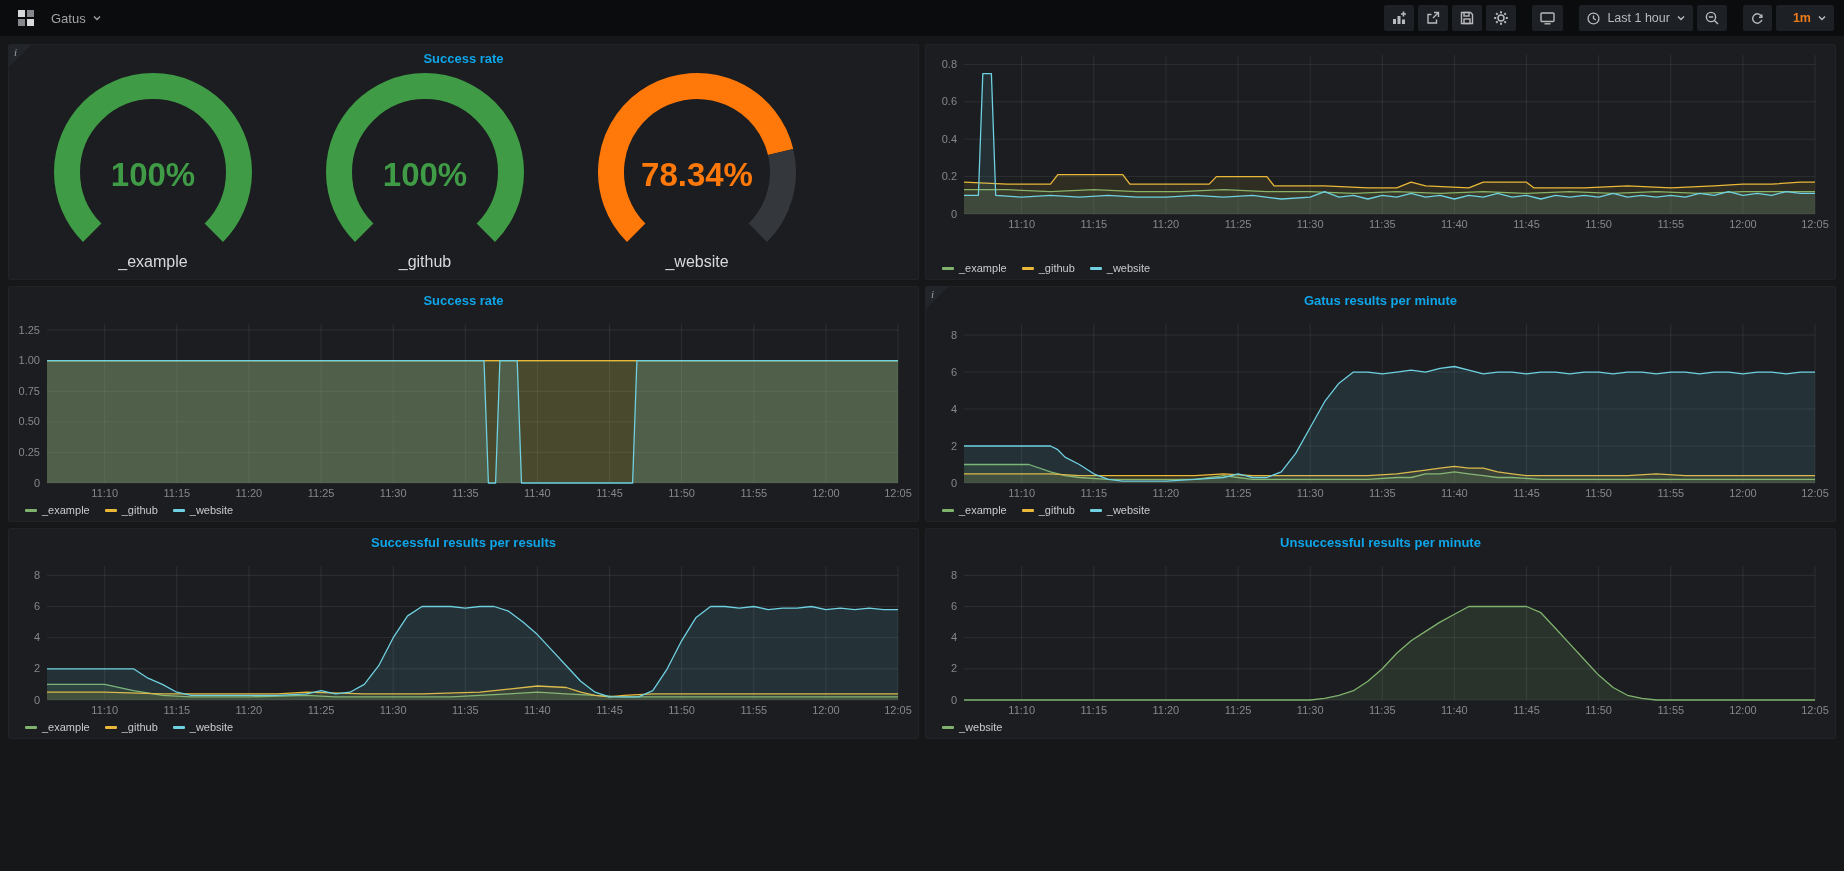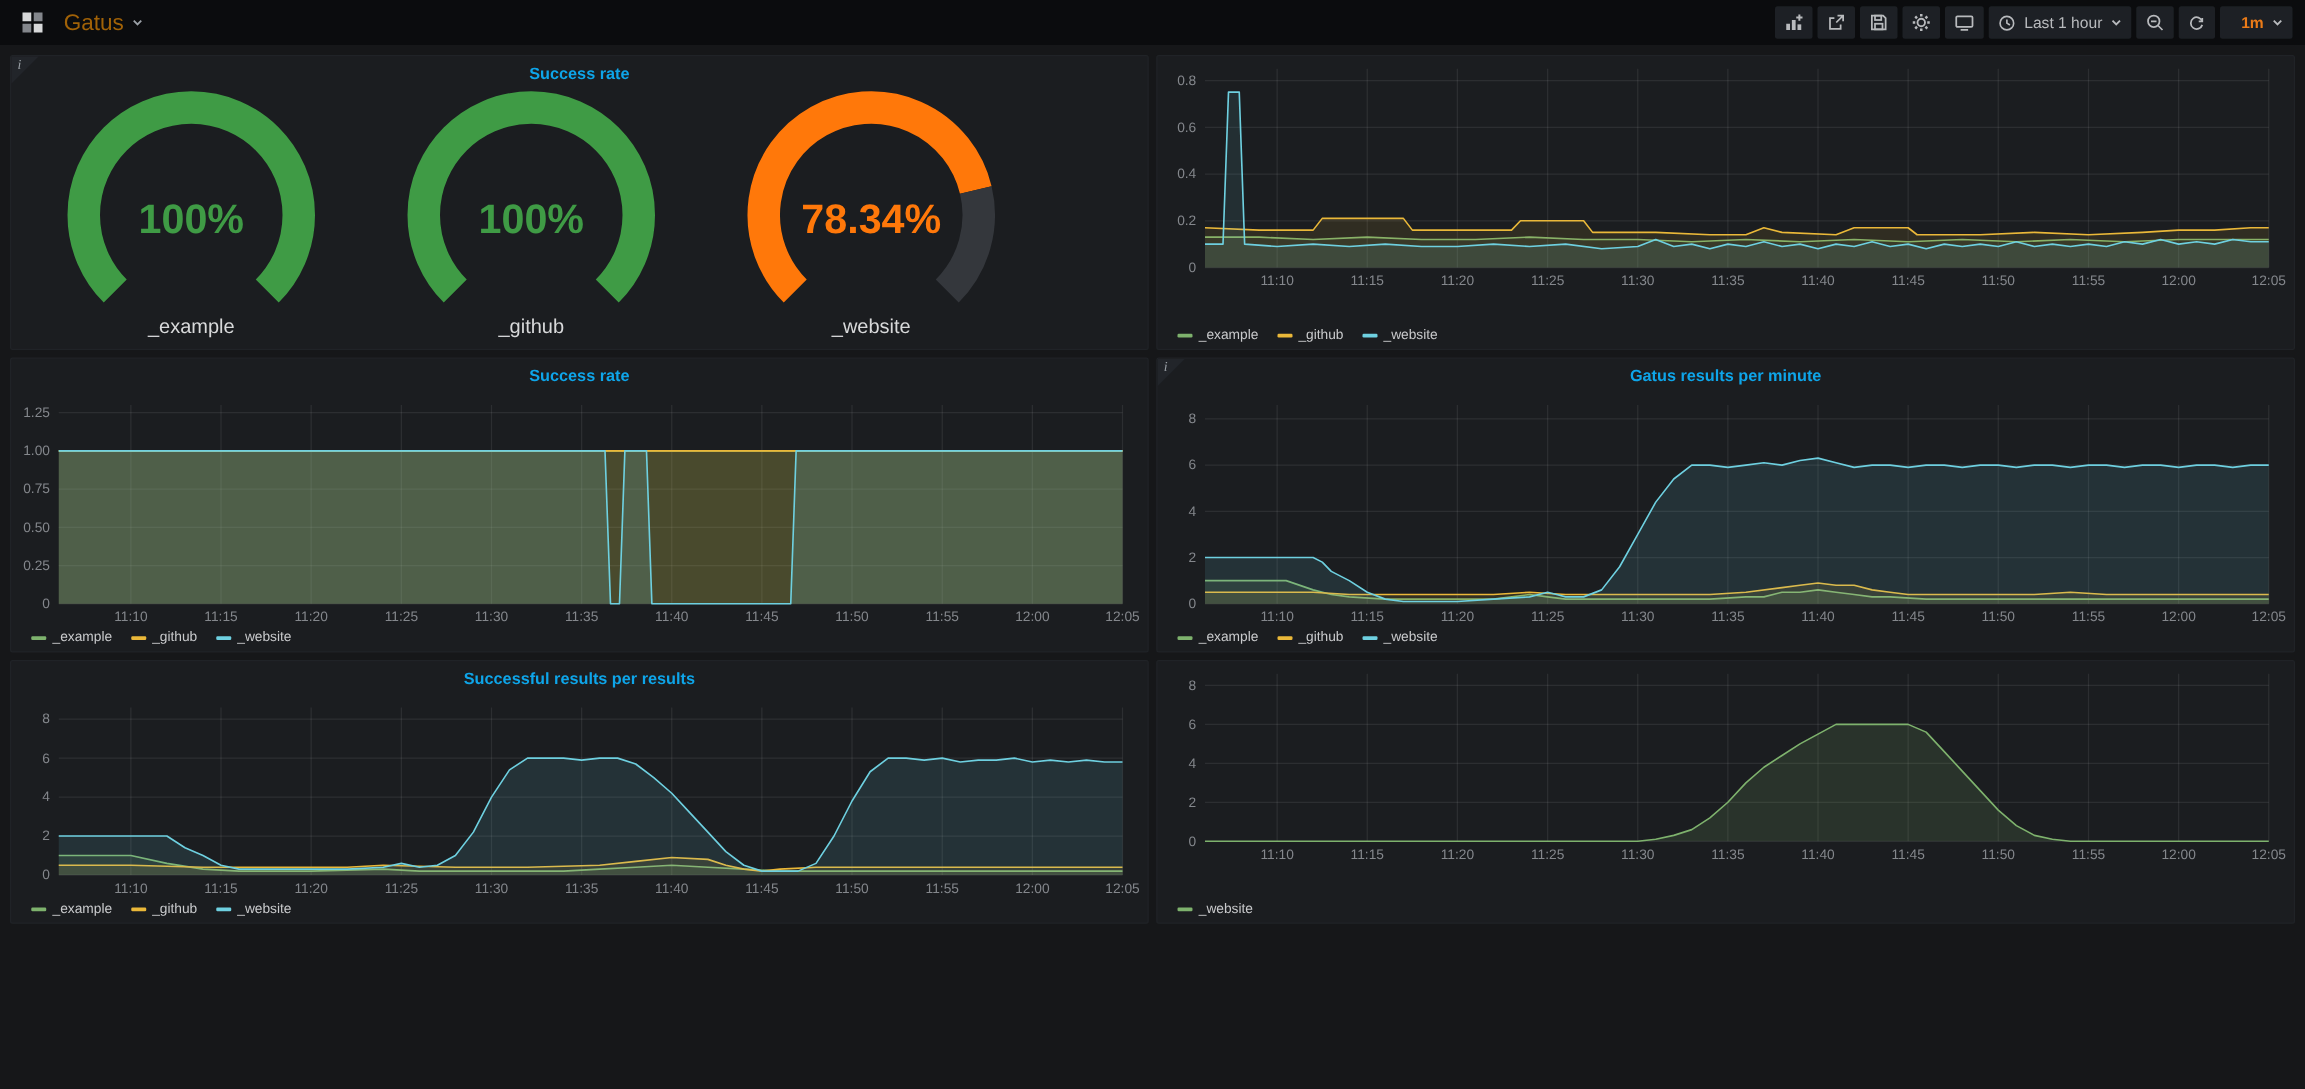--- a/index.html
+++ b/index.html
@@ -1,24 +1,24 @@
 <!DOCTYPE html>
 <html><head>
 <meta charset="utf-8">
 <style>
   *{margin:0;padding:0;box-sizing:border-box}
   html,body{width:1844px;height:871px;background:#161719;font-family:"Liberation Sans",sans-serif;color:#d8d9da;overflow:hidden}
 
   
   .navbar{height:36px;background:#0b0c0e;display:flex;align-items:center;justify-content:space-between;padding:0 10px}
   .nav-left{display:flex;align-items:center;gap:9px}
-  .dash-title{display:flex;align-items:center;gap:6px;font-size:18px;color:#a16207;cursor:pointer}
+  .dash-title{display:flex;align-items:center;gap:6px;font-size:13px;color:#a3a3a3;cursor:pointer}
   .nav-right{display:flex;align-items:center;gap:4px}
   .nav-btn{background:#1d2025;border:none;border-radius:2px;height:26px;min-width:28px;display:inline-flex;align-items:center;justify-content:center;gap:6px;color:#b8babd;font-family:"Liberation Sans",sans-serif;font-size:12.5px;cursor:pointer;padding:0 7px}
-  .grp{}
+  .grp{margin-left:12px}
   .refresh-interval{font-weight:700}
 
   
   .dashboard{display:grid;grid-template-columns:1fr 1fr;grid-template-rows:236px 236px 211px;gap:6px;padding:8px}
   .panel{background:#1b1d20;border:1px solid #202327;border-radius:2px;position:relative;display:flex;flex-direction:column;overflow:hidden}
   .panel-header{flex:0 0 27px;display:flex;align-items:center;justify-content:center}
   .panel-title{font-size:13px;font-weight:700;color:#0ea5e9;cursor:pointer}
   .panel-body{flex:1;display:flex;flex-direction:column;min-height:0;padding:0 4px 2px}
   .chart{flex:1;min-height:0}
   .legend{flex:0 0 18px;display:flex;align-items:center;gap:15px;padding-left:12px;font-size:11px;color:#c9cacc}
@@ -414,20 +414,23 @@
           </span>
           <span class="legend-item">
             <i style="background: rgb(110, 208, 224);"></i>
             <span>_website</span>
           </span>
         </div>
     </div>
   </section>
 
   <section class="panel">
+    <header class="panel-header">
+      <span class="panel-title">Unsuccessful results per minute</span>
+    </header>
     <div class="panel-body">
       <div class="chart"><svg width="901" height="162">
             <line x1="34" x2="885" y1="144.0" y2="144.0" stroke="rgba(255,255,255,0.08)" stroke-width="1"></line>
             <text x="27" y="147.5" text-anchor="end" class="tick">0</text>
             <line x1="34" x2="885" y1="112.8" y2="112.8" stroke="rgba(255,255,255,0.08)" stroke-width="1"></line>
             <text x="27" y="116.3" text-anchor="end" class="tick">2</text>
             <line x1="34" x2="885" y1="81.7" y2="81.7" stroke="rgba(255,255,255,0.08)" stroke-width="1"></line>
             <text x="27" y="85.2" text-anchor="end" class="tick">4</text>
             <line x1="34" x2="885" y1="50.5" y2="50.5" stroke="rgba(255,255,255,0.08)" stroke-width="1"></line>
             <text x="27" y="54.0" text-anchor="end" class="tick">6</text>

